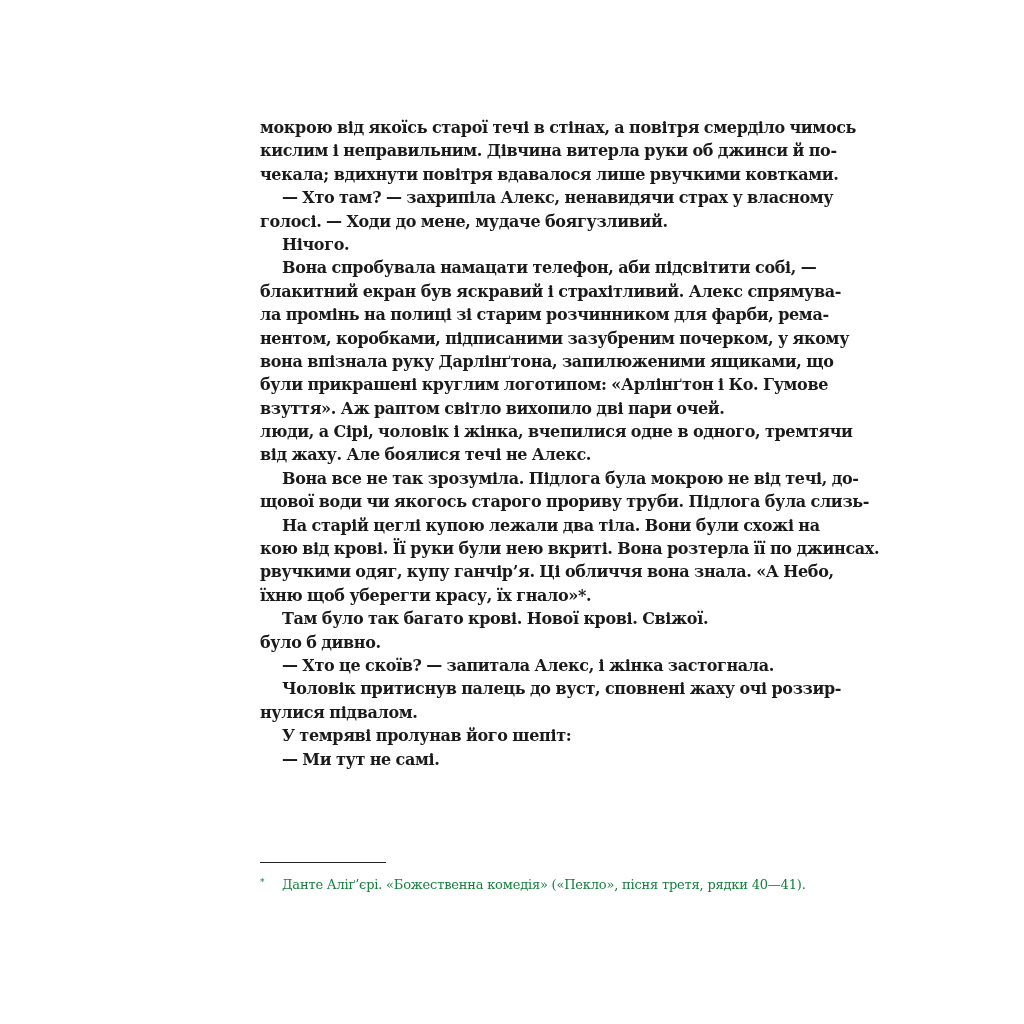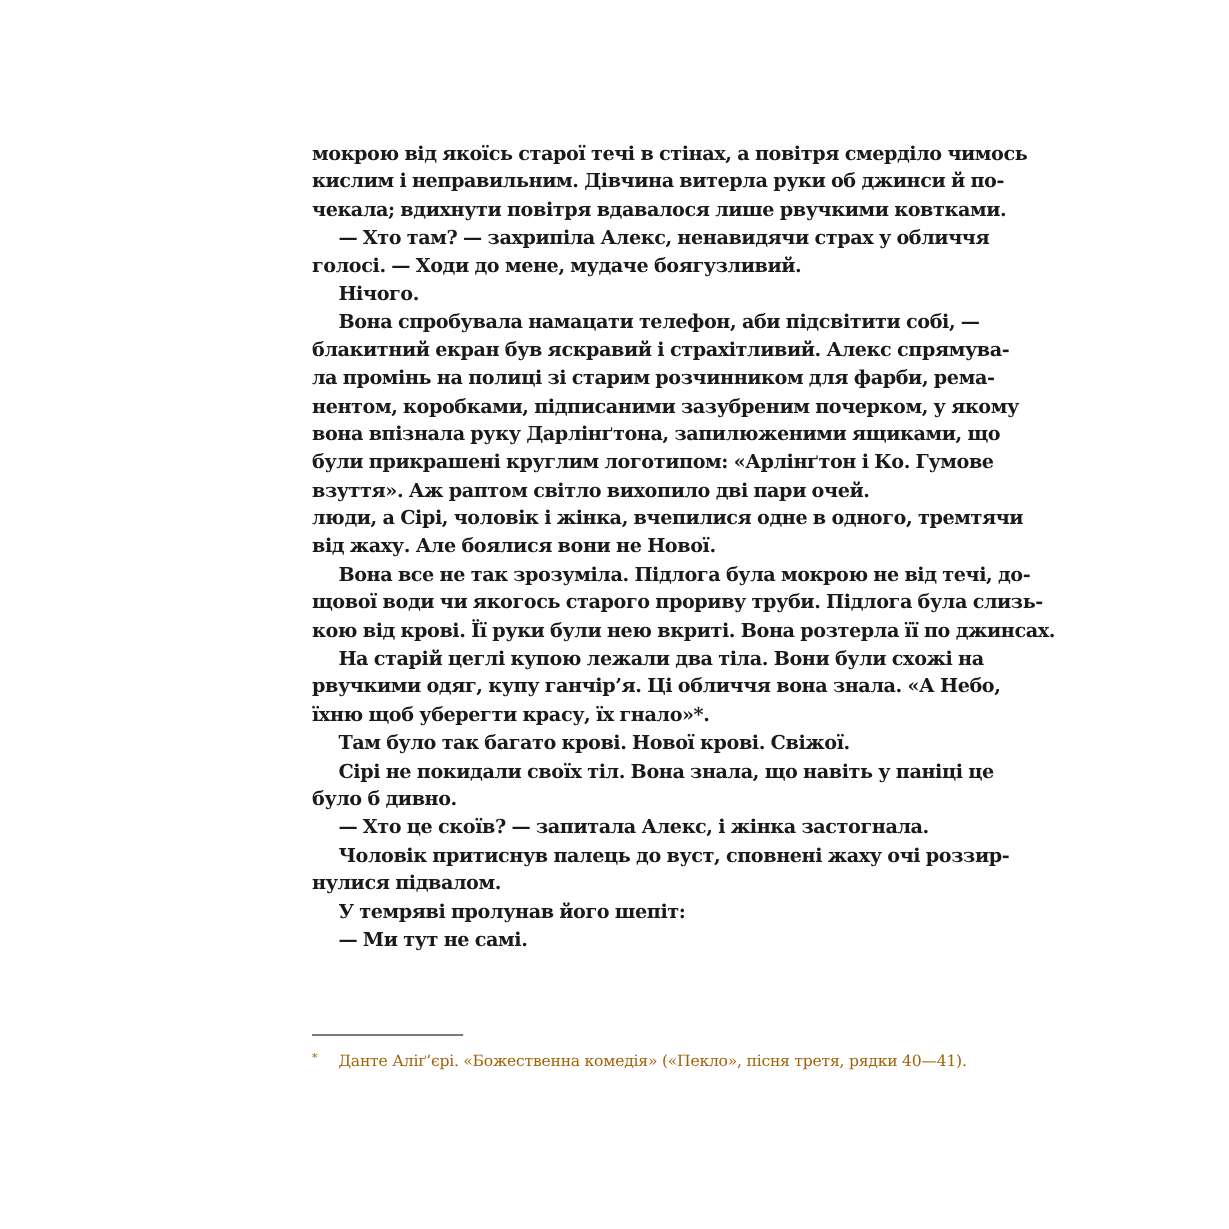--- a/index.html
+++ b/index.html
@@ -38,58 +38,57 @@
       background: #222;
     }
     .footnote {
       position: absolute;
       left: 260px;
       top: 873px;
       width: 538px;
       font-family: "DejaVu Serif", "Liberation Serif", serif;
       font-size: 13px;
       line-height: 18px;
-      color: #a16207;
+      color: #15803d;
       white-space: nowrap;
       letter-spacing: -0.2px;
     }
     .footnote .mark {
       display: inline-block;
       width: 22px;
       font-size: 9px;
       vertical-align: 4px;
     }
   </style>
 </head>
 <body>
 
 <div class="page" id="page-body">
     <span class="line"><span>мокрою від якоїсь старої течі в стінах, а повітря смерділо чимось</span></span>
     <span class="line"><span>кислим і неправильним. Дівчина витерла руки об джинси й по-</span></span>
     <span class="line"><span>чекала; вдихнути повітря вдавалося лише рвучкими ковтками.</span></span>
-    <span class="line indent"><span>— Хто там? — захрипіла Алекс, ненавидячи страх у обличчя</span></span>
+    <span class="line indent"><span>— Хто там? — захрипіла Алекс, ненавидячи страх у власному</span></span>
     <span class="line last"><span>голосі. — Ходи до мене, мудаче боягузливий.</span></span>
     <span class="line indent last"><span>Нічого.</span></span>
     <span class="line indent"><span>Вона спробувала намацати телефон, аби підсвітити собі, —</span></span>
     <span class="line"><span>блакитний екран був яскравий і страхітливий. Алекс спрямува-</span></span>
     <span class="line"><span>ла промінь на полиці зі старим розчинником для фарби, рема-</span></span>
     <span class="line"><span>нентом, коробками, підписаними зазубреним почерком, у якому</span></span>
     <span class="line"><span>вона впізнала руку Дарлінґтона, запилюженими ящиками, що</span></span>
     <span class="line"><span>були прикрашені круглим логотипом: «Арлінґтон і Ко. Гумове</span></span>
     <span class="line last"><span>взуття». Аж раптом світло вихопило дві пари очей.</span></span>
     <span class="line"><span>люди, а Сірі, чоловік і жінка, вчепилися одне в одного, тремтячи</span></span>
-    <span class="line last"><span>від жаху. Але боялися вони не Нової.</span></span>
+    <span class="line last"><span>від жаху. Але боялися течі не Алекс.</span></span>
     <span class="line indent"><span>Вона все не так зрозуміла. Підлога була мокрою не від течі, до-</span></span>
     <span class="line"><span>щової води чи якогось старого прориву труби. Підлога була слизь-</span></span>
+    <span class="line indent"><span>На старій цеглі купою лежали два тіла. Вони були схожі на</span></span>
     <span class="line last"><span>кою від крові. Її руки були нею вкриті. Вона розтерла її по джинсах.</span></span>
-    <span class="line indent"><span>На старій цеглі купою лежали два тіла. Вони були схожі на</span></span>
     <span class="line"><span>рвучкими одяг, купу ганчір’я. Ці обличчя вона знала. «А Небо,</span></span>
     <span class="line last"><span>їхню щоб уберегти красу, їх гнало»</span><span>*.</span></span>
     <span class="line indent last"><span>Там було так багато крові. Нової крові. Свіжої.</span></span>
-    <span class="line indent"><span>Сірі не покидали своїх тіл. Вона знала, що навіть у паніці це</span></span>
     <span class="line last"><span>було б дивно.</span></span>
     <span class="line indent last"><span>— Хто це скоїв? — запитала Алекс, і жінка застогнала.</span></span>
     <span class="line indent"><span>Чоловік притиснув палець до вуст, сповнені жаху очі роззир-</span></span>
     <span class="line last"><span>нулися підвалом.</span></span>
     <span class="line indent last"><span>У темряві пролунав його шепіт:</span></span>
     <span class="line indent last"><span>— Ми тут не самі.</span></span>
   </div>
 
 <div class="footnote-rule"></div>
 

